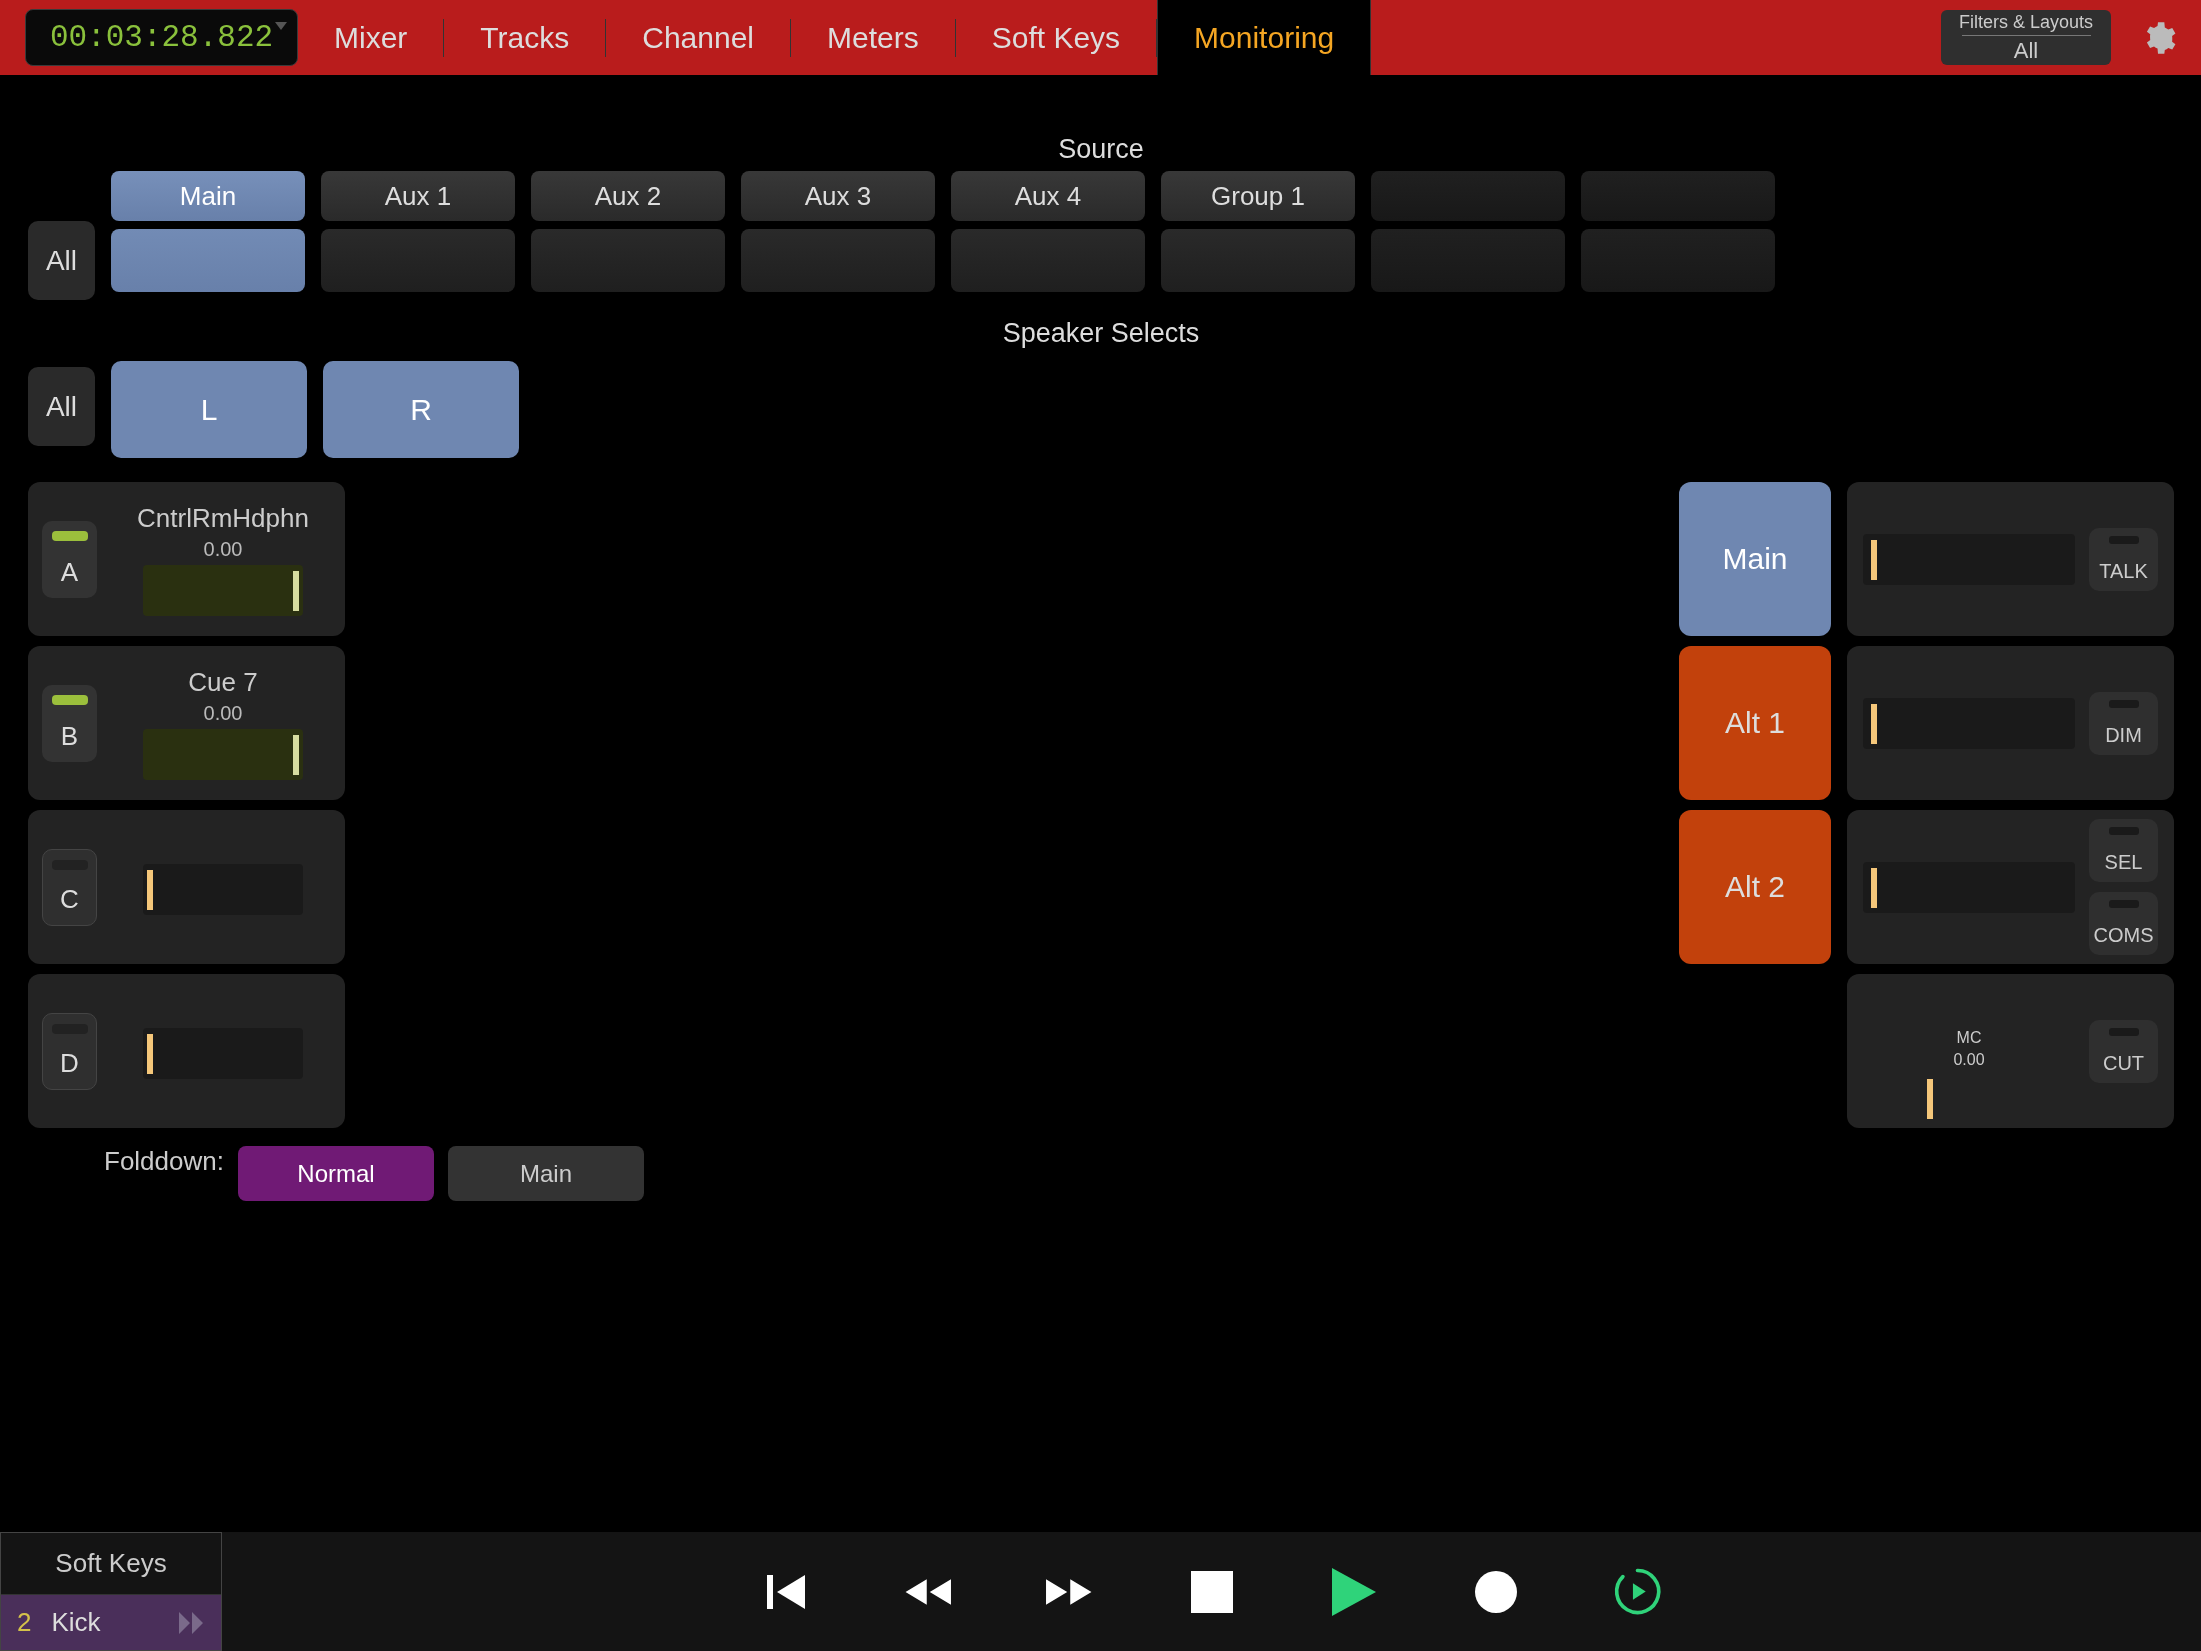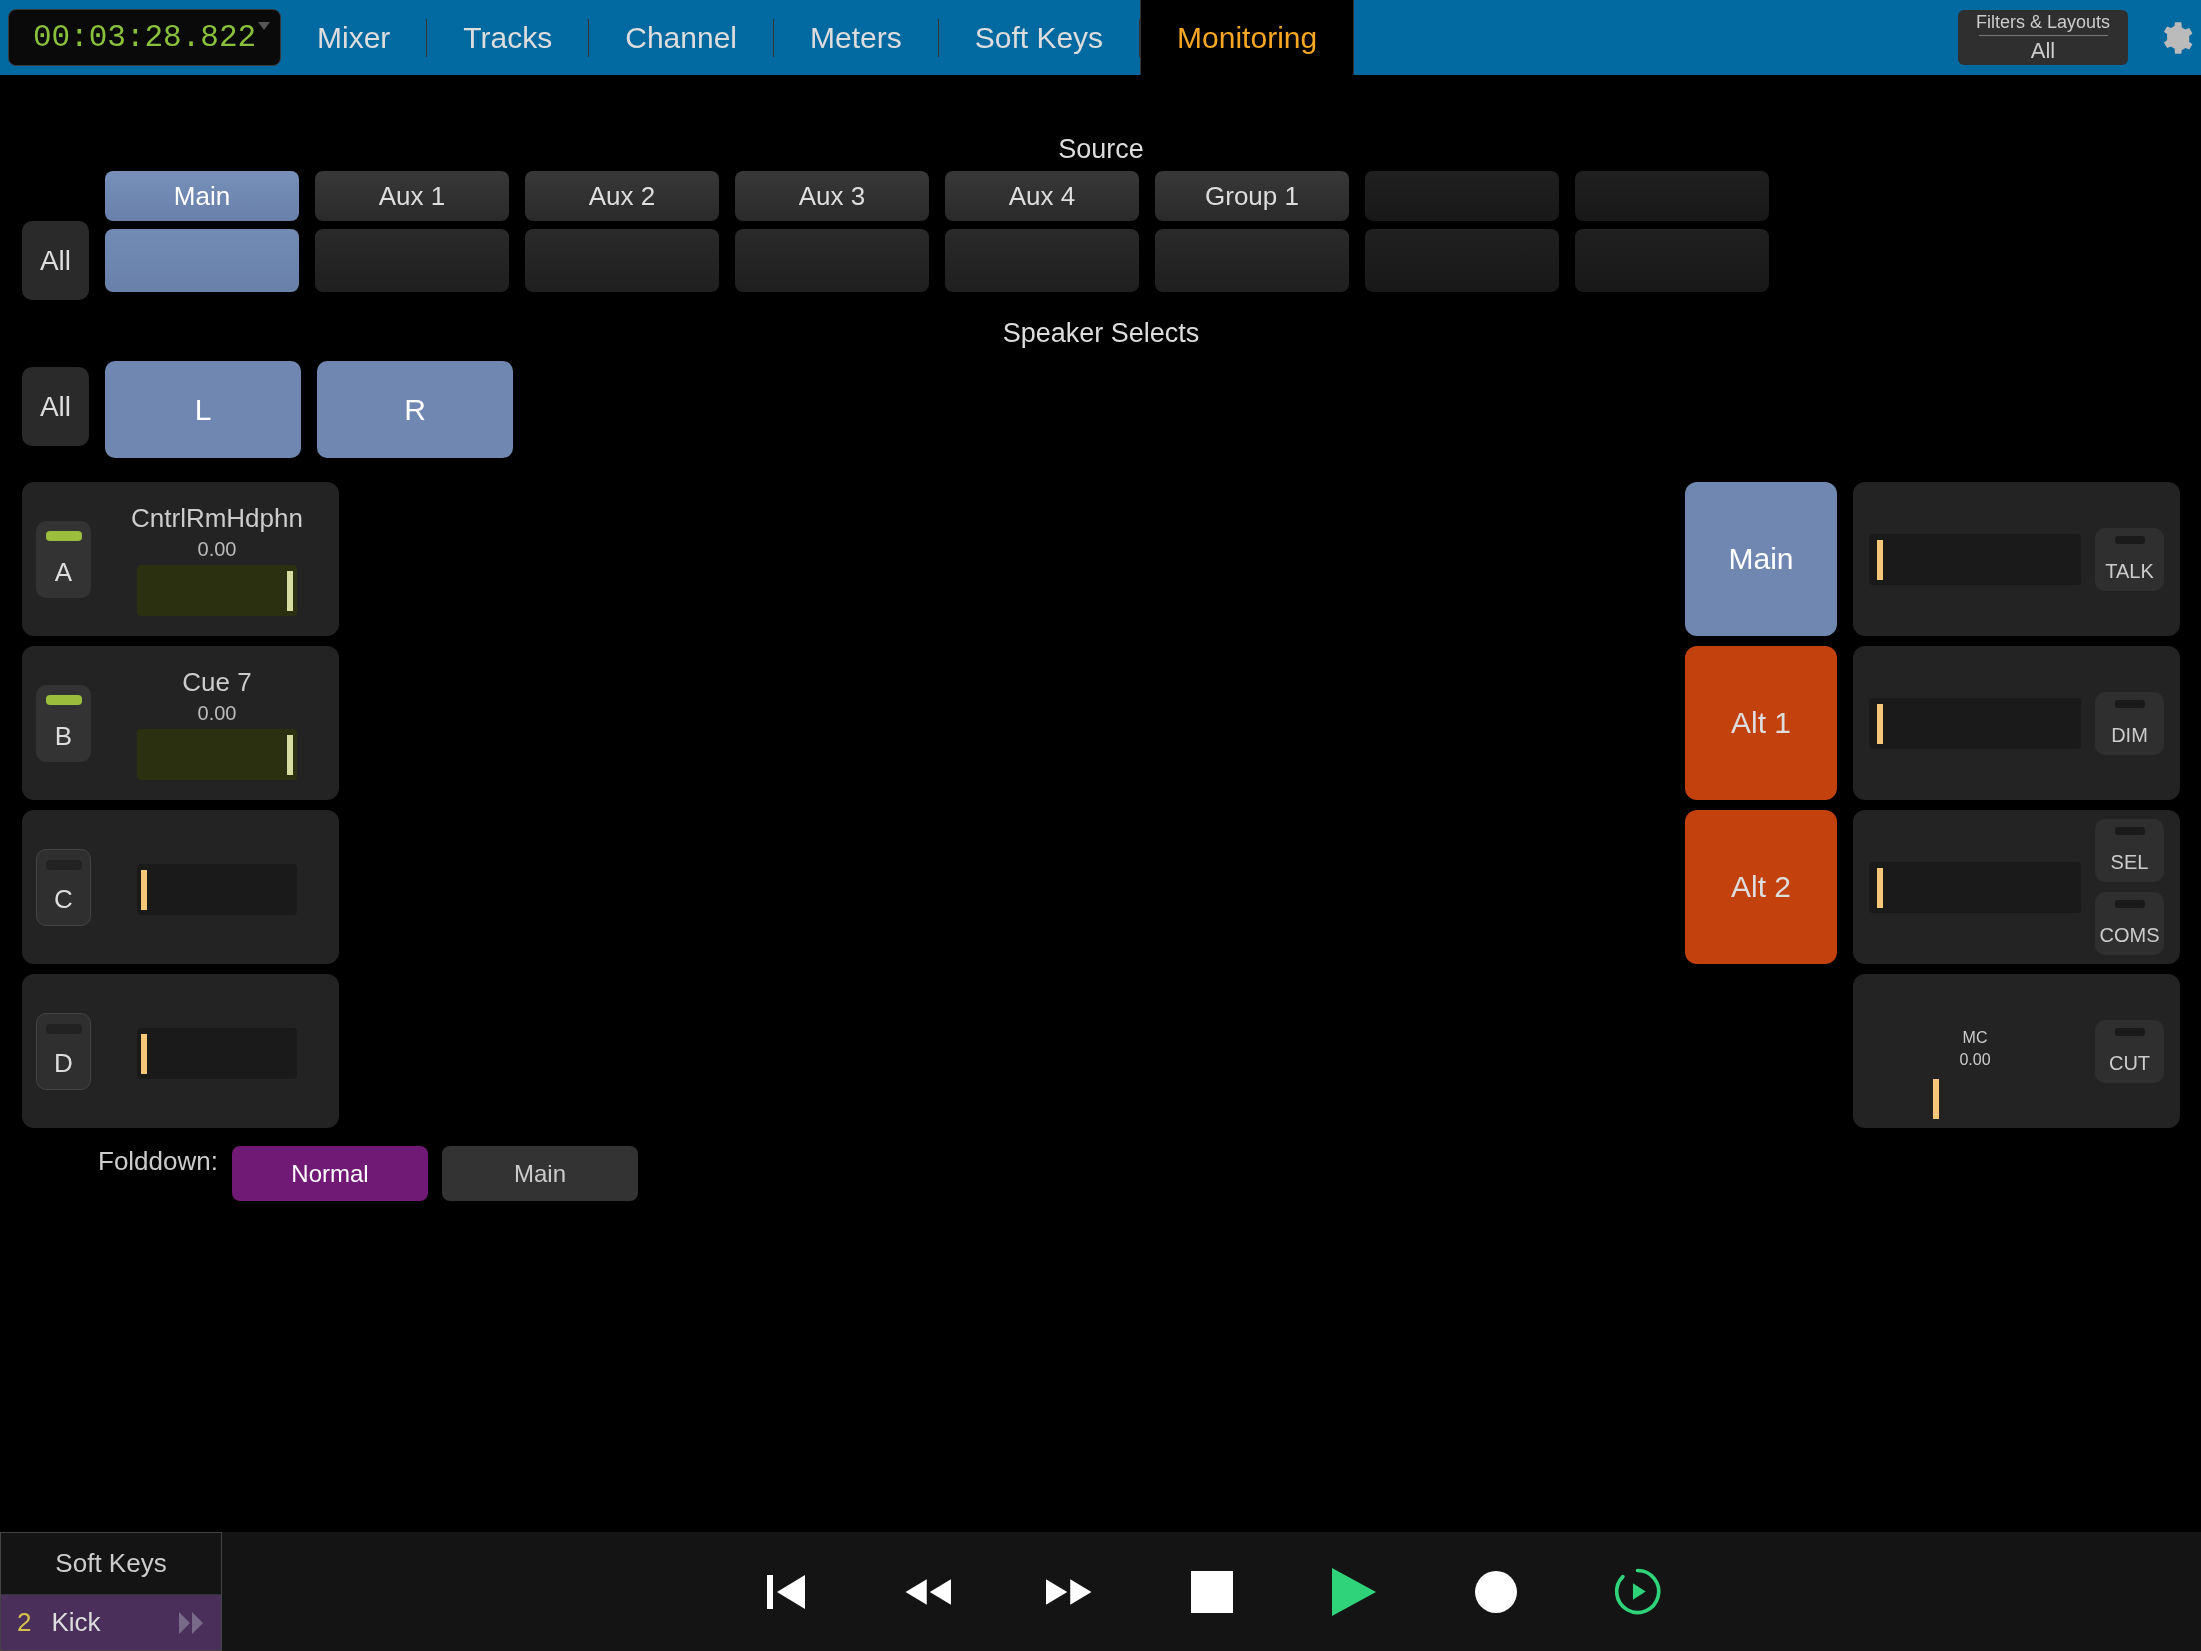--- a/index.html
+++ b/index.html
@@ -1,31 +1,31 @@
 <!DOCTYPE html>
 <html><head>
 <meta charset="utf-8">
 <style>
 html,body{margin:0;padding:0;width:2202px;height:1651px;background:#000;font-family:-apple-system,Helvetica,Arial,sans-serif;color:#ccc;overflow:hidden}
 *{box-sizing:border-box}
 
 
-.topbar{height:75px;display:flex;align-items:center;padding:0 8px;gap:0;background:#0369a1}
+.topbar{height:75px;display:flex;align-items:center;padding:0 25px;gap:0;background:#b91c1c}
 .timecode{width:273px;height:57px;border:1px solid #3a3a3a;border-radius:8px;background:#0a0a0a;display:flex;align-items:center;justify-content:center;font-family:"Courier New",monospace;font-size:31px;color:#8ac13c;position:relative}
 .timecode .tri{position:absolute;right:10px;top:12px;width:0;height:0;border-left:6px solid transparent;border-right:6px solid transparent;border-top:8px solid #555}
 .tabs{flex:1;display:flex;align-items:center;height:100%}
 .tab{padding:0 36px;font-size:30px;color:#ddd;height:100%;display:flex;align-items:center;cursor:pointer;position:relative}
 .tab.active{color:#f5a623;border:1px solid #333;border-top:none;border-bottom:none;background:#000}
 .tabsep{width:1px;height:38px;background:#333}
 .filters{width:170px;height:55px;background:#2f2f2f;border-radius:6px;display:flex;flex-direction:column;align-items:center;justify-content:center;font-size:18px;color:#ccc;margin-right:28px}
 .filters .line{width:129px;height:1px;background:#777;margin:2px 0}
 .gear{width:38px;height:38px;cursor:pointer}
 
 
-.main{padding:0 22px}
+.main{padding:0 28px}
 .section-title{text-align:center;font-size:27px;color:#ddd;margin:59px 0 6px}
 .row{display:flex;gap:16px;align-items:stretch}
 .all-btn{width:67px;height:79px;background:#2a2a2a;border-radius:10px;display:flex;align-items:center;justify-content:center;font-size:28px;color:#ddd;align-self:center;margin-top:50px}
 .all-btn.speaker{margin-top:0}
 .src-col{width:194px;display:flex;flex-direction:column;gap:8px}
 .src-top{height:50px;background:linear-gradient(#383838,#2a2a2a);border-radius:8px;display:flex;align-items:center;justify-content:center;font-size:26px;color:#ddd}
 .src-bot{height:63px;background:linear-gradient(#2a2a2a,#1f1f1f);border-radius:8px}
 .src-col.selected .src-top{background:linear-gradient(#7790ba,#6880aa);color:#fff}
 .src-col.selected .src-bot{background:linear-gradient(#728bb5,#6880aa)}
 .src-col.empty .src-top,.src-col.empty .src-bot{background:linear-gradient(#202020,#181818)}

